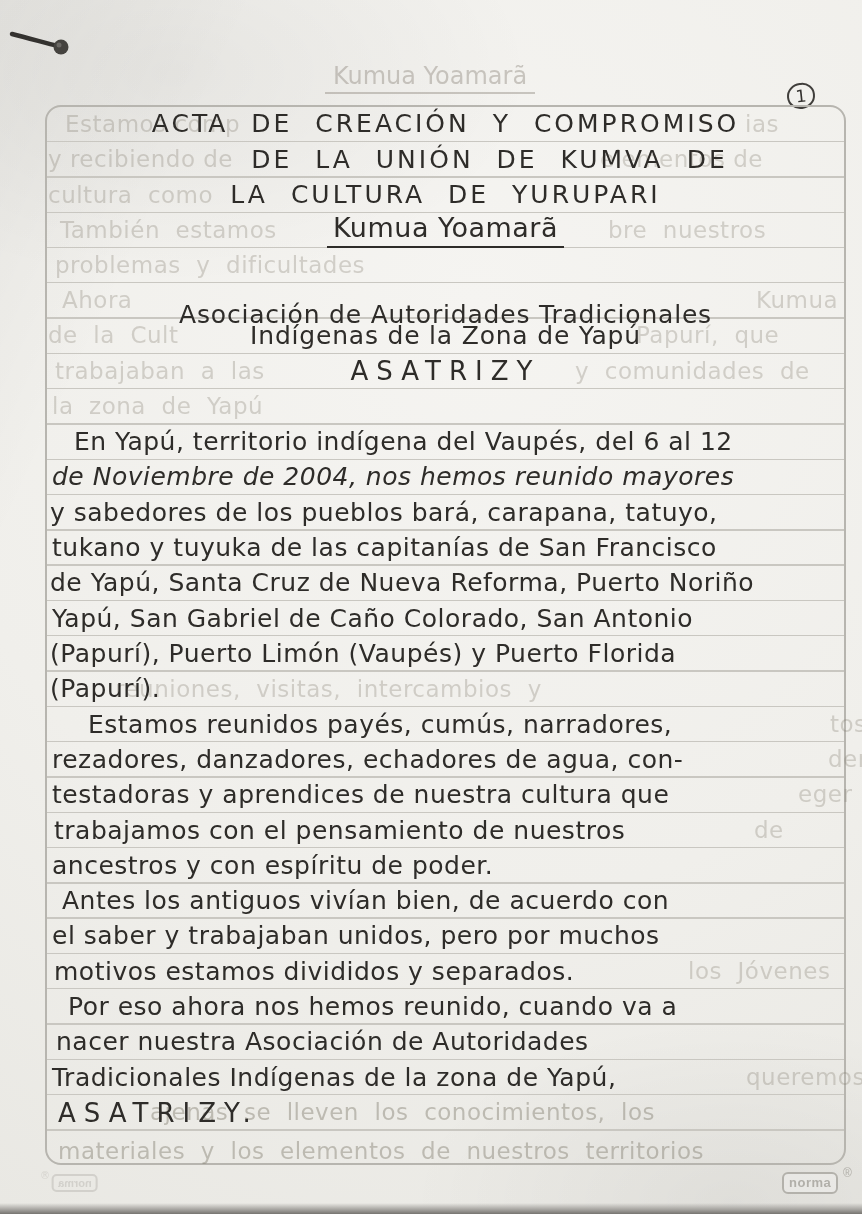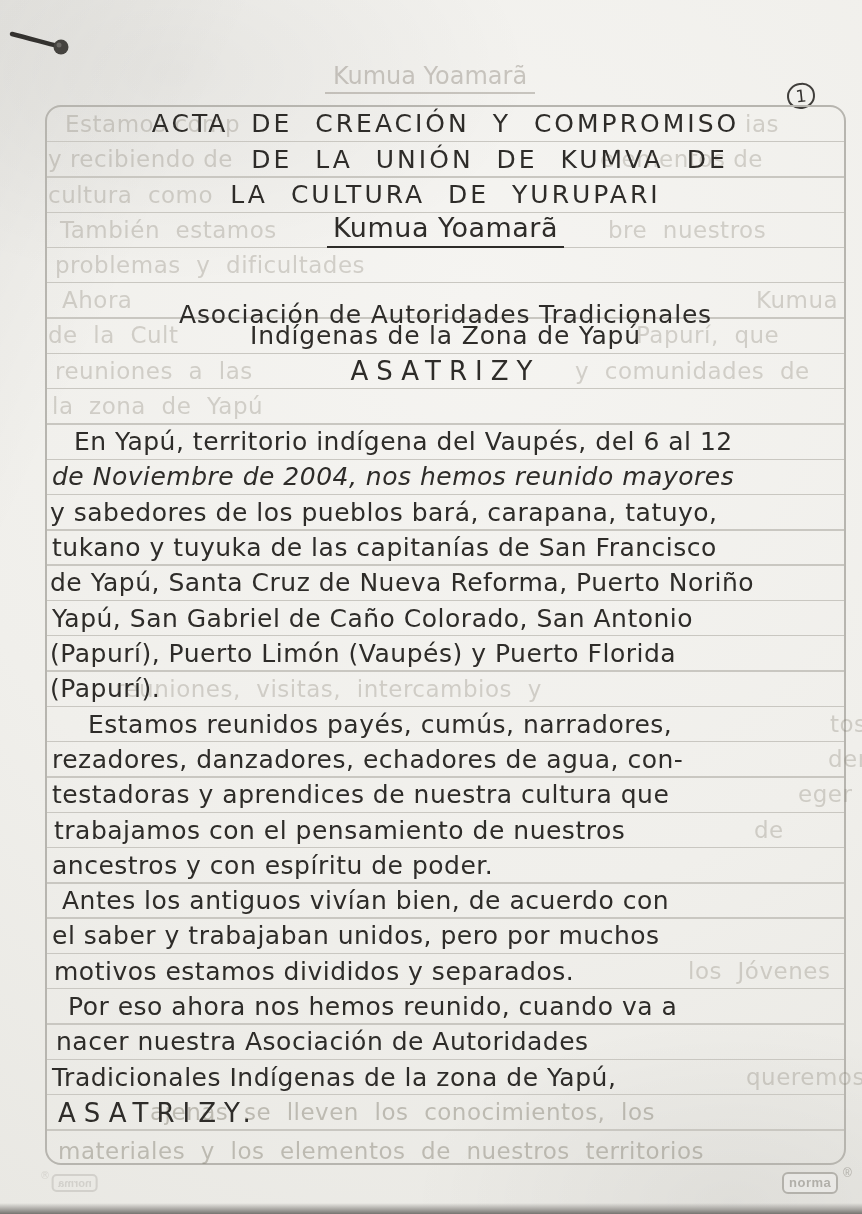--- a/index.html
+++ b/index.html
@@ -124,21 +124,21 @@
   <div class="ghost" style="left:48px;  top:144px;">y recibiendo de</div>
   <div class="ghost" style="left:600px; top:144px;">elementos de</div>
   <div class="ghost" style="left:48px;  top:180px;">cultura  como</div>
   <div class="ghost" style="left:60px;  top:215px;">También  estamos</div>
   <div class="ghost" style="left:608px; top:215px;">bre  nuestros</div>
   <div class="ghost" style="left:55px;  top:250px;">problemas  y  dificultades</div>
   <div class="ghost" style="left:62px;  top:285px;">Ahora</div>
   <div class="ghost" style="left:756px; top:285px;">Kumua</div>
   <div class="ghost" style="left:48px;  top:320px;">de  la  Cult</div>
   <div class="ghost" style="left:636px; top:320px;">Papurí,  que</div>
-  <div class="ghost" style="left:55px;  top:356px;">reuniones  a  las</div>
+  <div class="ghost" style="left:55px;  top:356px;">trabajaban  a  las</div>
   <div class="ghost" style="left:575px; top:356px;">y  comunidades  de</div>
   <div class="ghost" style="left:52px;  top:391px;">la  zona  de  Yapú</div>
   <div class="ghost" style="left:115px; top:674px;">reuniones,  visitas,  intercambios  y</div>
   <div class="ghost" style="left:830px; top:709px;">tos</div>
   <div class="ghost" style="left:828px; top:744px;">der</div>
   <div class="ghost" style="left:798px; top:779px;">eger</div>
   <div class="ghost" style="left:754px; top:815px;">de</div>
   <div class="ghost" style="left:688px; top:956px;text-align:center;">los  Jóvenes</div>
   <div class="ghost" style="left:746px; top:1062px;">queremos</div>
   <div class="ghost darker" style="left:150px; top:1097px;">ajenas  se  lleven  los  conocimientos,  los</div>

